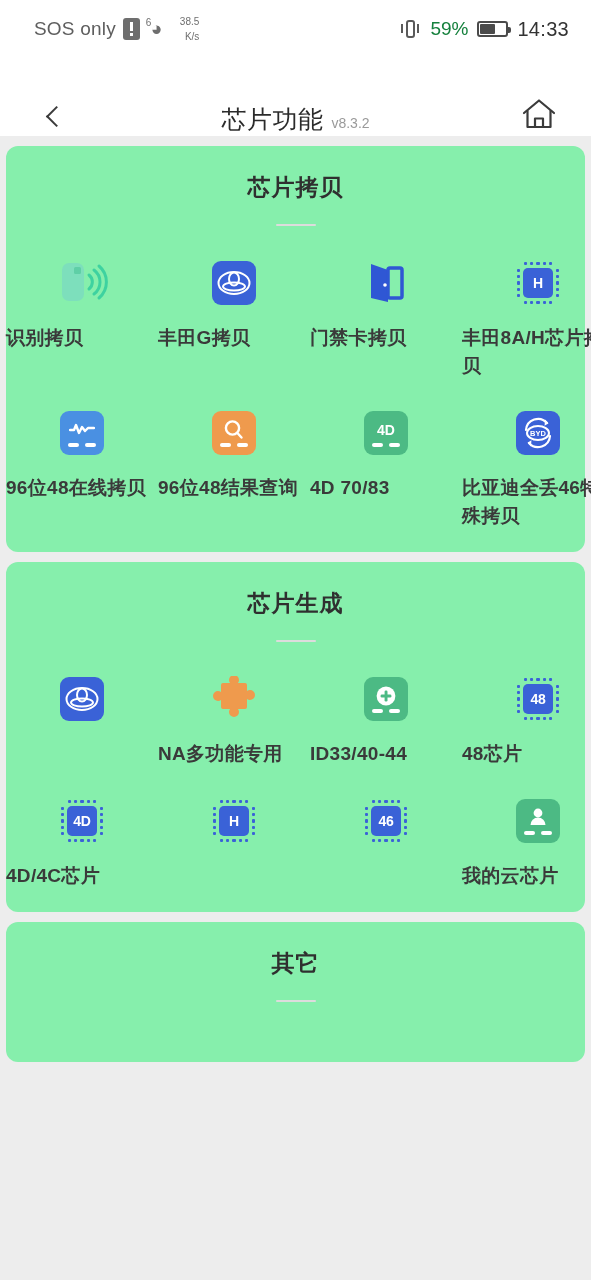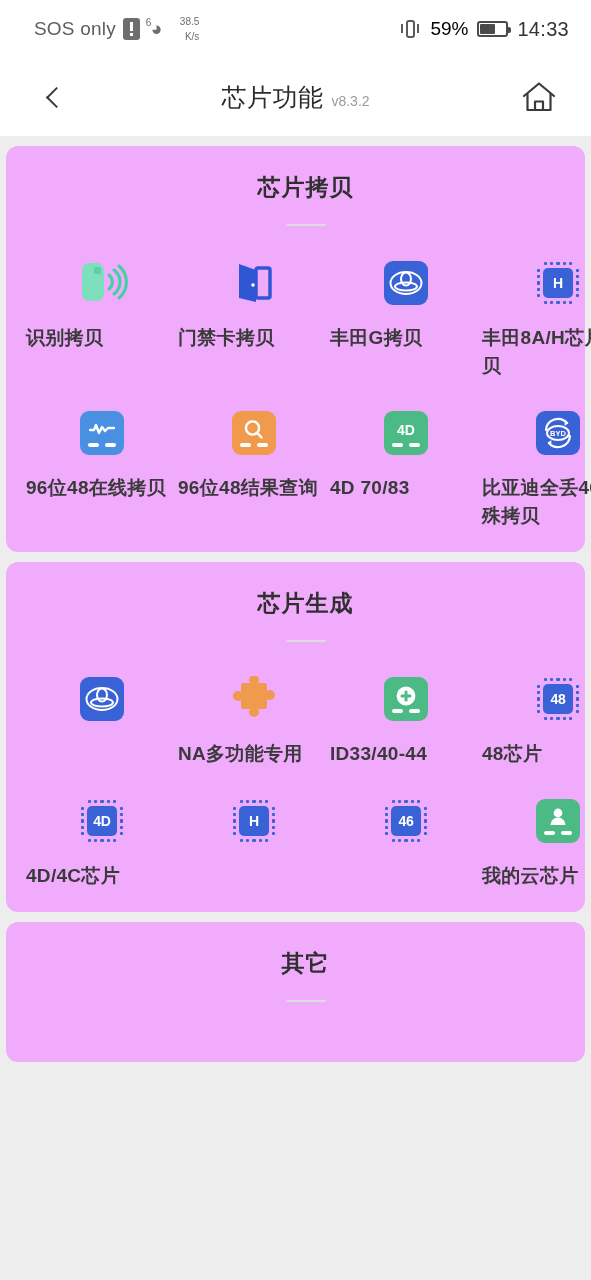--- a/index.html
+++ b/index.html
@@ -79,21 +79,21 @@
     border: 2px solid #5a5a5a;
     border-radius: 3px;
   }
   .vib-wave {
     position: absolute; top: 6px;
     width: 2px; height: 9px;
     background: #5a5a5a;
   }
   .vib-wave.l { left: 2px; }
   .vib-wave.r { right: 2px; }
-  .sb-batt-text { font-size: 19px; color: #000000; }
+  .sb-batt-text { font-size: 19px; color: #15803d; }
   .batt {
     width: 31px; height: 16px;
     border: 2px solid #4a4a4a;
     border-radius: 3px;
     position: relative;
     display: flex;
     align-items: center;
     padding: 1px;
   }
   .batt::after {
@@ -105,21 +105,21 @@
     border-radius: 0 2px 2px 0;
   }
   .batt-fill { height: 100%; background: #4a4a4a; border-radius: 1px; }
   .sb-time { font-size: 20px; color: #333; letter-spacing: .3px; }
 
   
   .header {
     height: 78px;
     background: #ffffff;
     display: flex;
-    align-items: center;
+    align-items: flex-end;
     justify-content: space-between;
     padding: 0 30px 0 34px;
     flex: 0 0 auto;
   }
   .back-btn {
     width: 40px; height: 40px;
     display: flex; align-items: center; justify-content: center;
     cursor: pointer;
   }
   .chev {
@@ -152,25 +152,24 @@
     cursor: pointer;
   }
 
   
   .content {
     flex: 1 1 auto;
     overflow: hidden;
     padding: 0;
   }
   .card {
-    background: #f0abfc;
+    background: #86efac;
     border-radius: 12px;
     margin: 0 6px 10px 6px;
     padding-top: 26px;
-    padding-left: 20px;
   }
   .card:first-child { margin-top: 10px; }
   .section-title {
     text-align: center;
     font-size: 23px;
     color: #2f2f2f;
     font-weight: bold;
     letter-spacing: 1px;
     line-height: 30px;
   }
@@ -340,41 +339,41 @@
               <path d="M33 17 a9 9 0 0 1 0 14" fill="none" stroke="#3ed2a0" stroke-width="3" stroke-linecap="round"></path>
               <path d="M38 12 a15 15 0 0 1 0 24" fill="none" stroke="#3ed2a0" stroke-width="3" stroke-linecap="round"></path>
               <path d="M43 8 a21 21 0 0 1 0 32" fill="none" stroke="#3ed2a0" stroke-width="3" stroke-linecap="round"></path>
             </svg>
           </div>
           <div class="cell-label">识别拷贝</div>
         </div>
 
         <div class="cell">
           <div class="icon-box">
-            <svg width="50" height="50" viewBox="0 0 50 50">
-              <path d="M10 6 L27 12 L27 44 L10 40 Z" fill="#2f57d4"></path>
-              <rect x="27" y="10" width="14" height="30" rx="2" fill="none" stroke="#2f57d4" stroke-width="3.5"></rect>
-              <circle cx="24" cy="27" r="1.8" fill="#ffffff"></circle>
-            </svg>
-          </div>
-          <div class="cell-label">门禁卡拷贝</div>
-        </div>
-
-        <div class="cell">
-          <div class="icon-box">
             <div class="sq blue">
               <svg width="34" height="26" viewBox="0 0 34 26">
                 <ellipse cx="17" cy="13" rx="15.5" ry="11" fill="none" stroke="#fff" stroke-width="2"></ellipse>
                 <ellipse cx="17" cy="9" rx="5" ry="6.5" fill="none" stroke="#fff" stroke-width="2"></ellipse>
                 <ellipse cx="17" cy="16.5" rx="11" ry="4" fill="none" stroke="#fff" stroke-width="2"></ellipse>
               </svg>
             </div>
           </div>
 
           <div class="cell-label">丰田G拷贝</div>
+        </div>
+
+        <div class="cell">
+          <div class="icon-box">
+            <svg width="50" height="50" viewBox="0 0 50 50">
+              <path d="M10 6 L27 12 L27 44 L10 40 Z" fill="#2f57d4"></path>
+              <rect x="27" y="10" width="14" height="30" rx="2" fill="none" stroke="#2f57d4" stroke-width="3.5"></rect>
+              <circle cx="24" cy="27" r="1.8" fill="#ffffff"></circle>
+            </svg>
+          </div>
+          <div class="cell-label">门禁卡拷贝</div>
         </div>
 
         <div class="cell">
           <div class="icon-box">
             <div class="chip">
               <div class="pins top">
                   <i></i>
                   <i></i>
                   <i></i>
                   <i></i>

